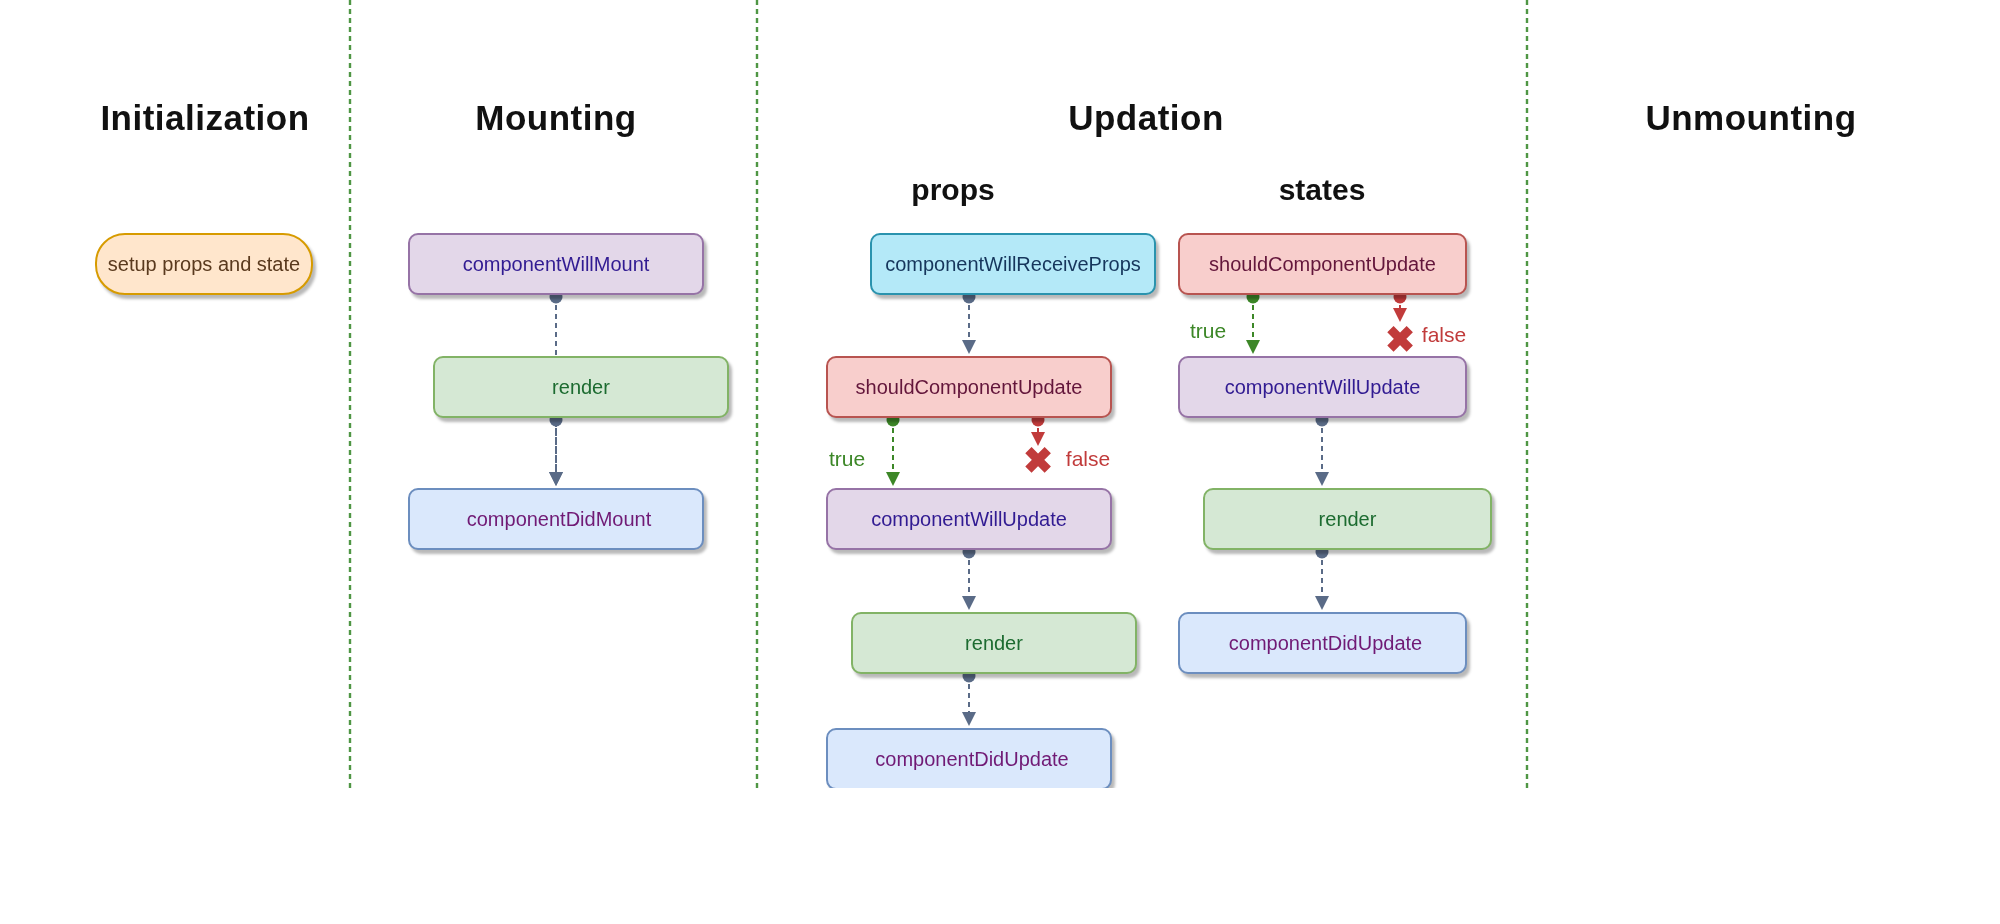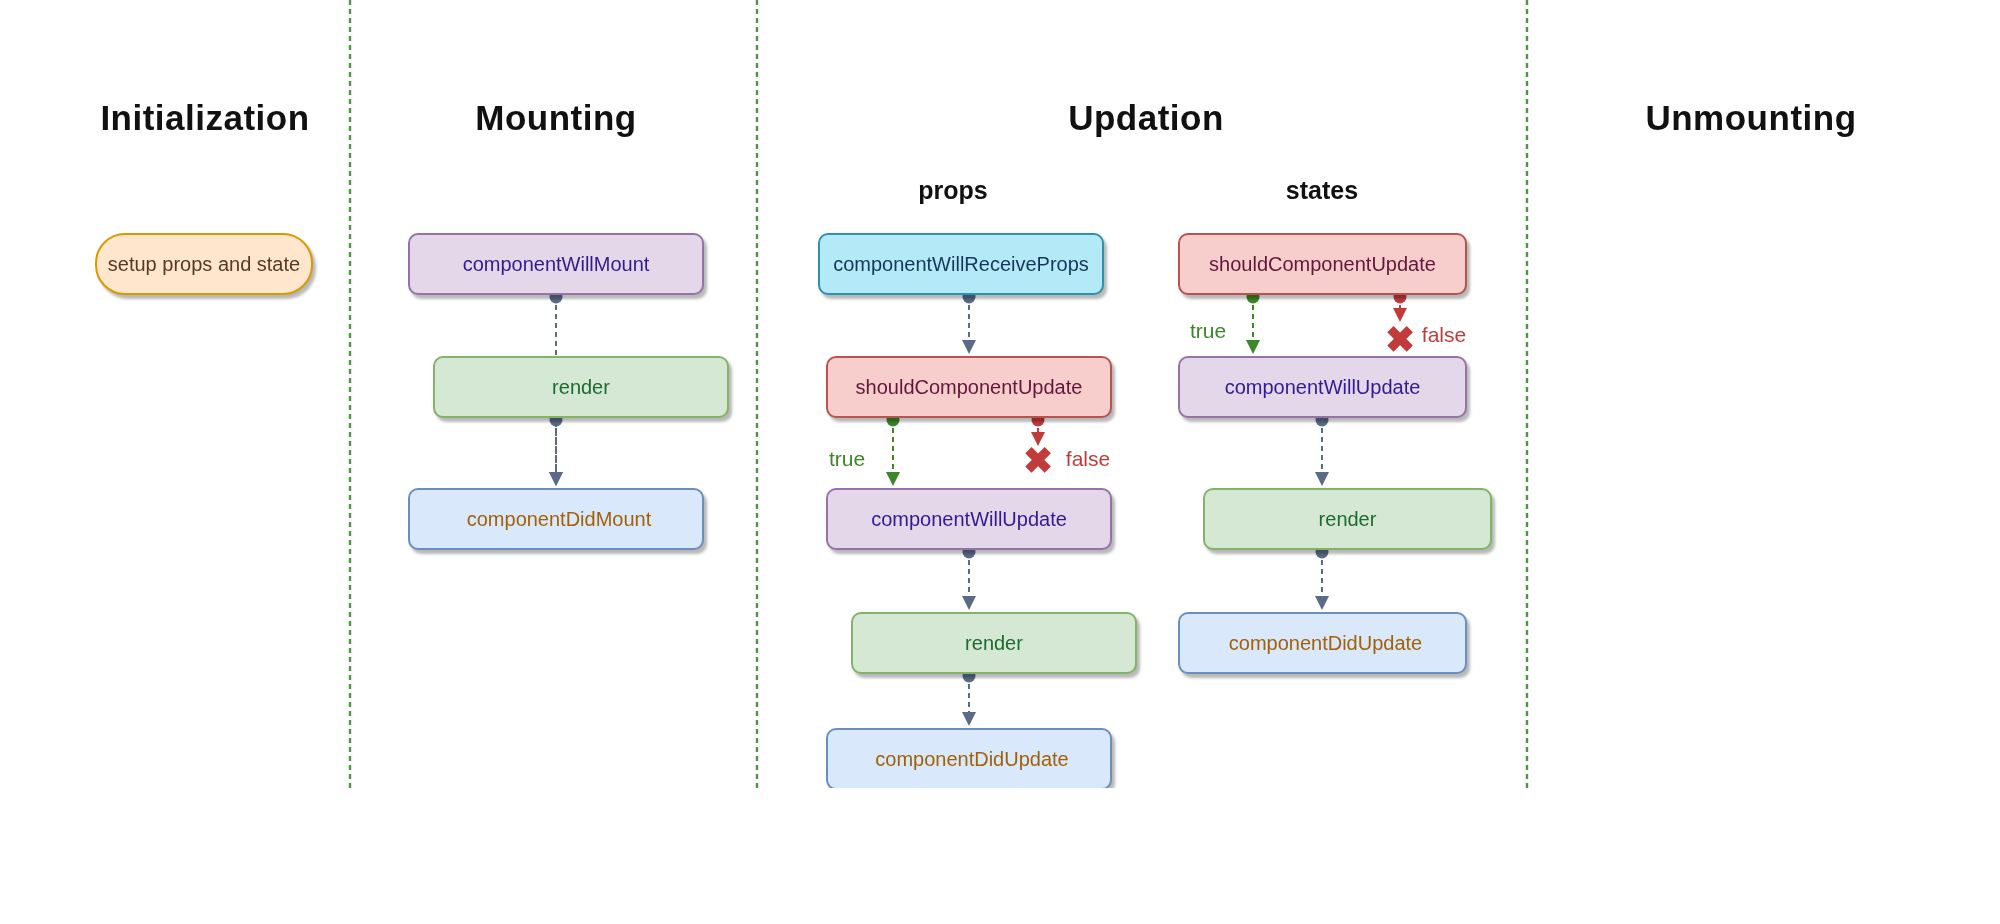--- a/index.html
+++ b/index.html
@@ -7,33 +7,33 @@
     position:relative;width:2000px;height:788px;background:#ffffff;overflow:hidden;
     font-family:"Liberation Sans", sans-serif;
   }
   svg.overlay{position:absolute;left:0;top:0;width:2000px;height:924px;}
   .section-title{
     position:absolute;transform:translate(-50%,-50%);
     font-size:35px;font-weight:700;color:#111111;white-space:nowrap;letter-spacing:0.5px;
   }
   .sub-title{
     position:absolute;transform:translate(-50%,-50%);
-    font-size:25px;font-weight:700;color:#111111;white-space:nowrap;
+    font-size:30px;font-weight:700;color:#111111;white-space:nowrap;
   }
   .node{
     position:absolute;height:62px;box-sizing:border-box;
     display:flex;align-items:center;justify-content:center;
     border-radius:10px;border:2px solid #888;
     font-size:20px;font-weight:500;white-space:nowrap;
     box-shadow:3px 4px 3px rgba(0,0,0,0.28);
   }
   .node.orange{background:#ffe6cc;border-color:#d79b00;color:#5a3a1e;border-radius:30px;}
   .node.purple{background:#e3d7e9;border-color:#9673a6;color:#311b92;}
   .node.green{background:#d5e8d4;border-color:#82b366;color:#1c6b30;margin-left:25px;}
-  .node.blue{background:#dae8fc;border-color:#6c8ebf;color:#a16207;padding-left:6px;}
+  .node.blue{background:#dae8fc;border-color:#6c8ebf;color:#701a75;padding-left:6px;}
   .node.cyan{background:#b4e9f8;border-color:#2a93ae;color:#16365c;}
   .node.red{background:#f8cecc;border-color:#b85450;color:#63163b;}
   .branch-label{
     position:absolute;transform:translate(-50%,-50%);
     font-size:21px;font-weight:500;white-space:nowrap;
   }
   .branch-label.true{color:#3c8727;}
   .branch-label.false{color:#c13b3b;}
   .x-mark{
     position:absolute;transform:translate(-50%,-50%);
@@ -123,21 +123,21 @@
 
   <div class="sub-title" style="left:953px;top:190px;">props</div>
   <div class="sub-title" style="left:1322px;top:190px;">states</div>
 
   <div class="node orange" style="left:95px;top:233px;width:218px;">setup props and state</div>
 
   <div class="node purple" style="left:408px;top:233px;width:296px;text-align:center;">componentWillMount</div>
   <div class="node green" style="left:408px;top:356px;width:296px;">render</div>
   <div class="node blue" style="left:408px;top:488px;width:296px;">componentDidMount</div>
 
-  <div class="node cyan" style="left:818px;top:233px;width:286px;">componentWillReceiveProps</div>
+  <div class="node cyan" style="left:870px;top:233px;width:286px;">componentWillReceiveProps</div>
   <div class="node red" style="left:826px;top:356px;width:286px;">shouldComponentUpdate</div>
   <div class="node purple" style="left:826px;top:488px;width:286px;">componentWillUpdate</div>
   <div class="node green" style="left:826px;top:612px;width:286px;">render</div>
   <div class="node blue" style="left:826px;top:728px;width:286px;">componentDidUpdate</div>
 
   <div class="branch-label true" style="left:847px;top:459px;">true</div>
   <div class="x-mark" style="left:1038px;top:461px;">✖</div>
   <div class="branch-label false" style="left:1088px;top:459px;">false</div>
 
   <div class="node red" style="left:1178px;top:233px;width:289px;">shouldComponentUpdate</div>

